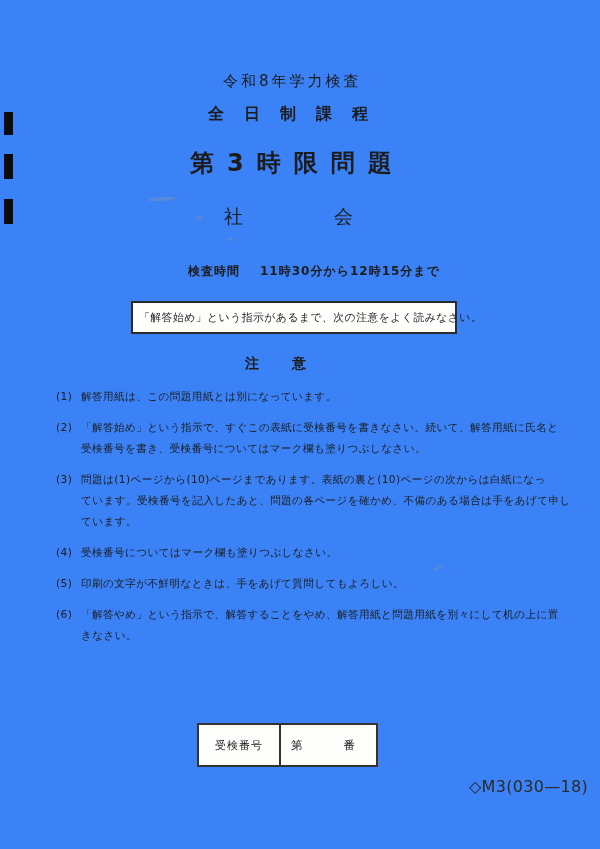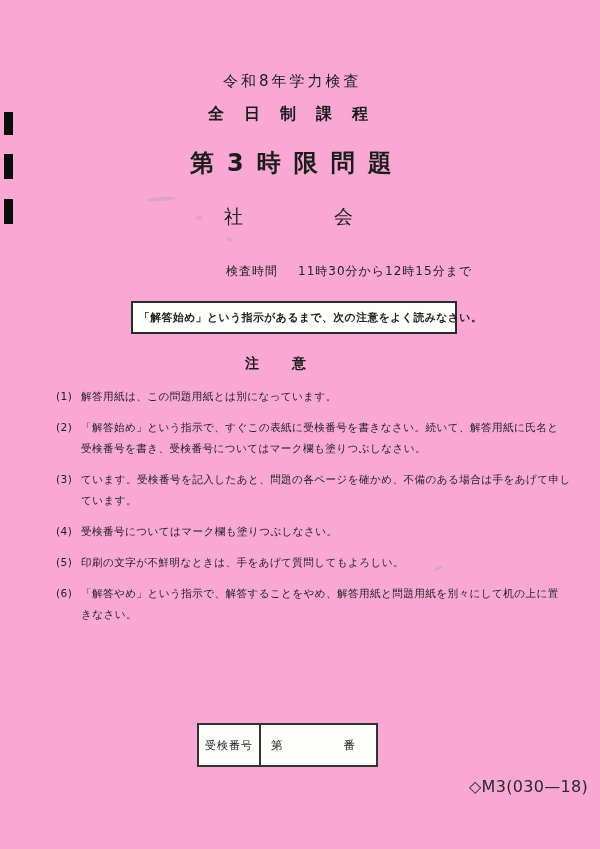--- a/index.html
+++ b/index.html
@@ -1,49 +1,49 @@
 <!DOCTYPE html>
 <html><head>
 <meta charset="utf-8">
 <style>
   * { box-sizing: border-box; }
   html, body { margin: 0; padding: 0; background: #ffffff; }
   .page {
     position: relative;
     width: 600px;
     height: 849px;
-    background: #f9a8d4;
+    background: #3b82f6;
     font-family: "DejaVu Sans", "Liberation Sans", sans-serif;
     color: #1c1c1c;
     overflow: hidden;
   }
   .abs { position: absolute; }
 
   
   .binding-mark { position: absolute; left: 4px; width: 9px; background: #0c0c0c; }
   .bm1 { top: 112px; height: 23px; }
   .bm2 { top: 154px; height: 25px; }
   .bm3 { top: 199px; height: 25px; }
 
   .title-year   { left: 223px; top: 72px;  font-size: 15px; letter-spacing: 3px; font-weight: 500; white-space: nowrap; }
   .title-course { left: 208px; top: 104px; font-size: 16px; font-weight: bold; letter-spacing: 20px; white-space: nowrap; }
   .title-period { left: 190px; top: 147px; font-size: 24px; font-weight: 600; letter-spacing: 13px; white-space: nowrap; }
   .subject      { left: 224px; top: 204px; font-size: 19px; font-weight: 500; letter-spacing: 91px; white-space: nowrap; }
 
   .time-line { left: 188px; top: 263px; font-size: 12px; letter-spacing: 1px; white-space: nowrap; }
-  .time-label { margin-right: 20px; font-weight: 400; margin-left: 38px; }
-  .time-value { font-weight: 400; }
+  .time-label { margin-right: 20px; font-weight: 700; }
+  .time-value { font-weight: 700; }
 
   .notice-box {
     left: 131px; top: 301px; width: 326px; height: 33px;
     border: 2px solid #2b2b2b;
     display: flex; align-items: center;
     background: #fdfdfc;
   }
-  .notice-box-text { padding-left: 6px; font-size: 10.8px; letter-spacing: 0.5px; font-weight: 700; white-space: nowrap; }
+  .notice-box-text { padding-left: 6px; font-size: 10.8px; letter-spacing: 0.5px; font-weight: 400; white-space: nowrap; }
 
   .notes-heading { left: 245px; top: 355px; font-size: 14px; font-weight: bold; letter-spacing: 33px; white-space: nowrap; }
 
   .notes { left: 56px; top: 386px; width: 500px; }
   .note-item {
     position: relative;
     padding-left: 25px;
     margin-bottom: 10px;
     font-size: 10.6px;
     line-height: 21px;
@@ -53,21 +53,21 @@
   .note-num { position: absolute; left: 0; top: 0; }
   .note-line { white-space: nowrap; }
 
   .exam-number-box {
     left: 197px; top: 723px; width: 181px; height: 44px;
     border: 2px solid #333;
     display: flex;
     background: #fdfdfc;
   }
   .enb-label-cell {
-    width: 62px;
+    width: 82px;
     border-right: 2px solid #333;
     display: flex; align-items: center; justify-content: center;
     font-size: 11px; letter-spacing: 1px; font-weight: 500;
   }
   .enb-value-cell {
     flex: 1;
     display: flex; align-items: center; justify-content: space-between;
     padding: 0 21px 0 10px;
     font-size: 11.5px; font-weight: 500;
   }
@@ -112,20 +112,21 @@
     </div>
 
     <div class="note-item">
       <span class="note-num">(2)</span>
       <div class="note-line">「解答始め」という指示で、すぐこの表紙に受検番号を書きなさい。続いて、解答用紙に氏名と</div>
       <div class="note-line">受検番号を書き、受検番号についてはマーク欄も塗りつぶしなさい。</div>
     </div>
 
     <div class="note-item">
       <span class="note-num">(3)</span>
+      <div class="note-line">問題は(1)ページから(10)ページまであります。表紙の裏と(10)ページの次からは白紙になっ</div>
       <div class="note-line">ています。受検番号を記入したあと、問題の各ページを確かめ、不備のある場合は手をあげて申し</div>
       <div class="note-line">ています。</div>
     </div>
 
     <div class="note-item">
       <span class="note-num">(4)</span>
       <div class="note-line">受検番号についてはマーク欄も塗りつぶしなさい。</div>
     </div>
 
     <div class="note-item">

